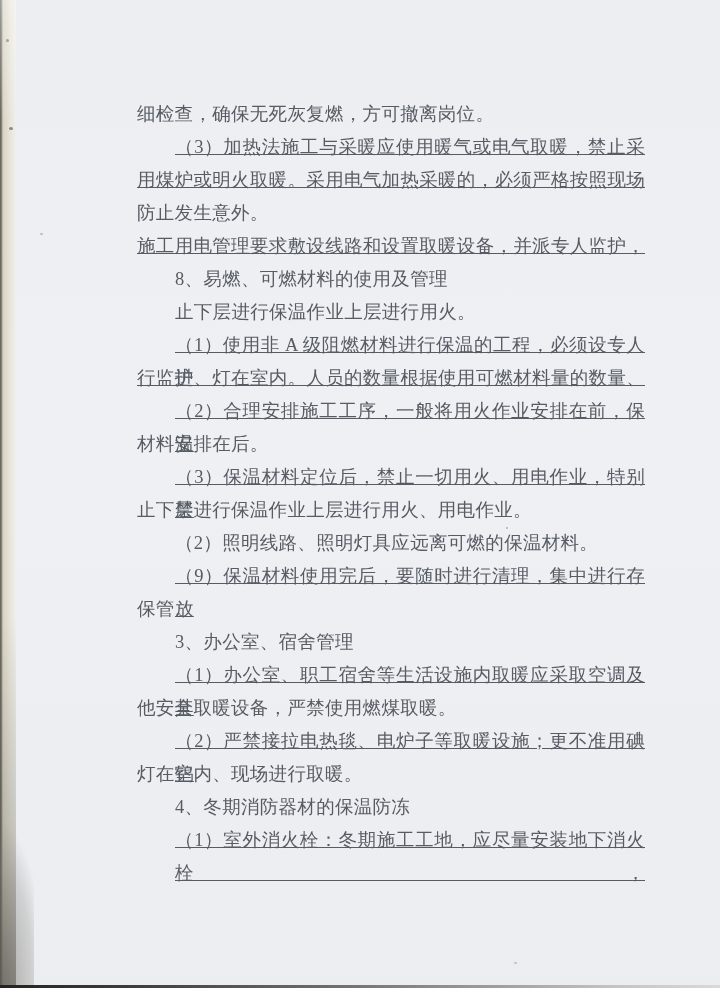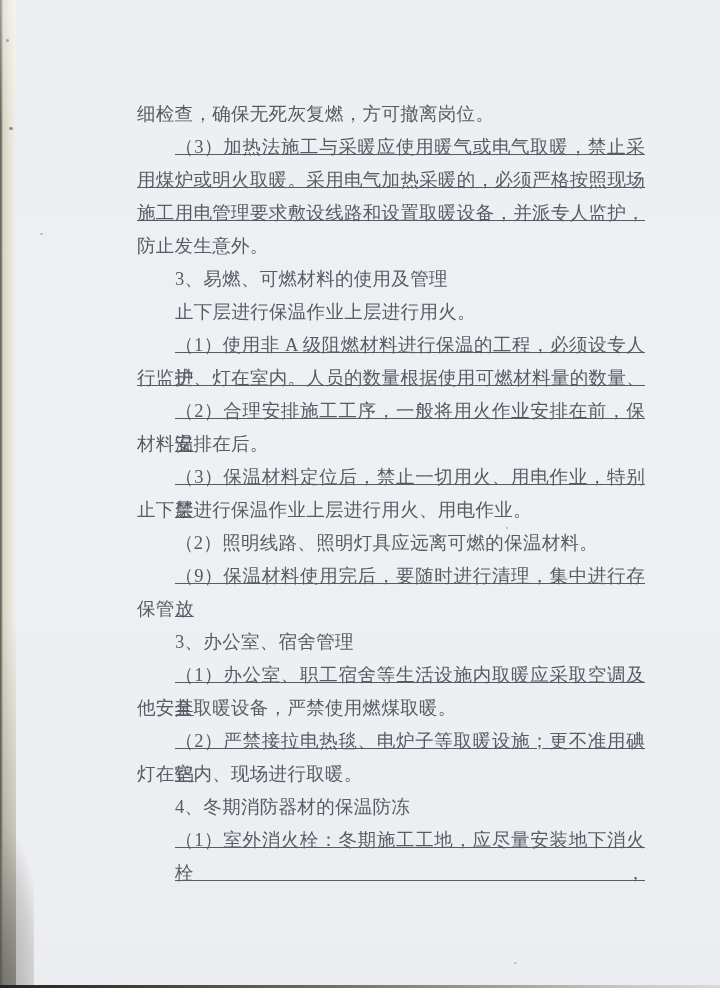--- a/index.html
+++ b/index.html
@@ -92,23 +92,23 @@
   <div class="speck s1"></div>
   <div class="speck s2"></div>
   <div class="speck s3"></div>
   <div class="speck s4"></div>
   <div class="speck s5"></div>
 
   <div class="text-block">
       <div class="line">细检查，确保无死灰复燃，方可撤离岗位。</div>
       <div class="line indent fill">（3）加热法施工与采暖应使用暖气或电气取暖，禁止采</div>
       <div class="line fill">用煤炉或明火取暖。采用电气加热采暖的，必须严格按照现场</div>
+      <div class="line">防止发生意外。</div>
       <div class="line fill">施工用电管理要求敷设线路和设置取暖设备，并派专人监护，</div>
-      <div class="line">防止发生意外。</div>
-      <div class="line indent">3、易燃、可燃材料的使用及管理</div>
+      <div class="line indent">8、易燃、可燃材料的使用及管理</div>
       <div class="line indent">止下层进行保温作业上层进行用火。</div>
       <div class="line indent fill">（1）使用非 A 级阻燃材料进行保温的工程，必须设专人进</div>
       <div class="line fill">行监护、灯在室内。人员的数量根据使用可燃材料量的数量、</div>
       <div class="line indent fill">（2）合理安排施工工序，一般将用火作业安排在前，保温</div>
       <div class="line">材料安排在后。</div>
       <div class="line indent fill">（3）保温材料定位后，禁止一切用火、用电作业，特别禁</div>
       <div class="line">止下层进行保温作业上层进行用火、用电作业。</div>
       <div class="line indent">（2）照明线路、照明灯具应远离可燃的保温材料。</div>
       <div class="line indent fill">（9）保温材料使用完后，要随时进行清理，集中进行存放</div>
       <div class="line">保管。</div>

